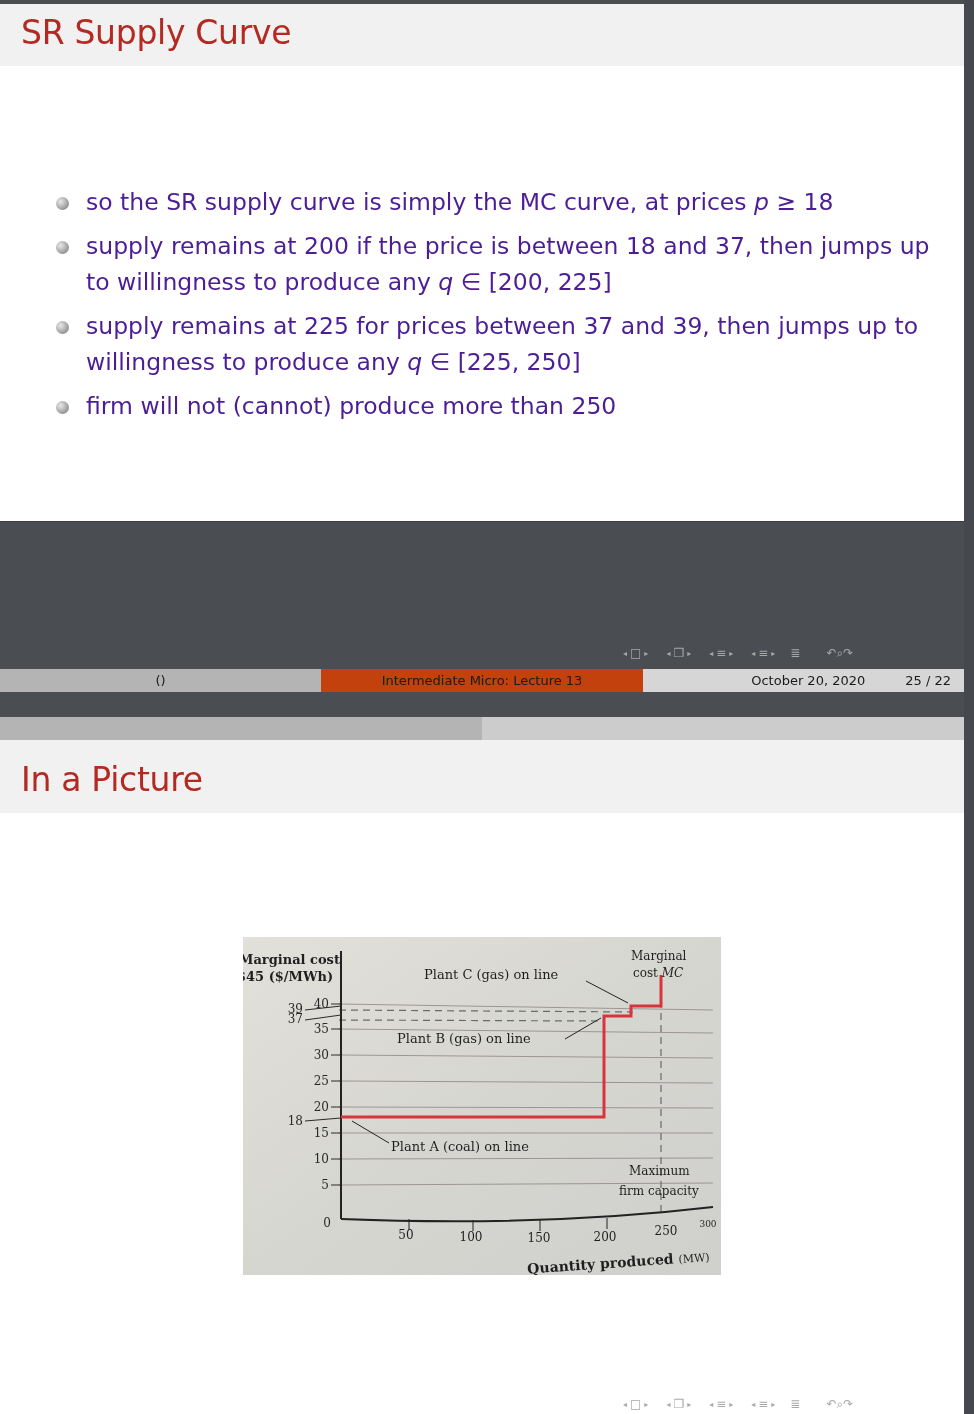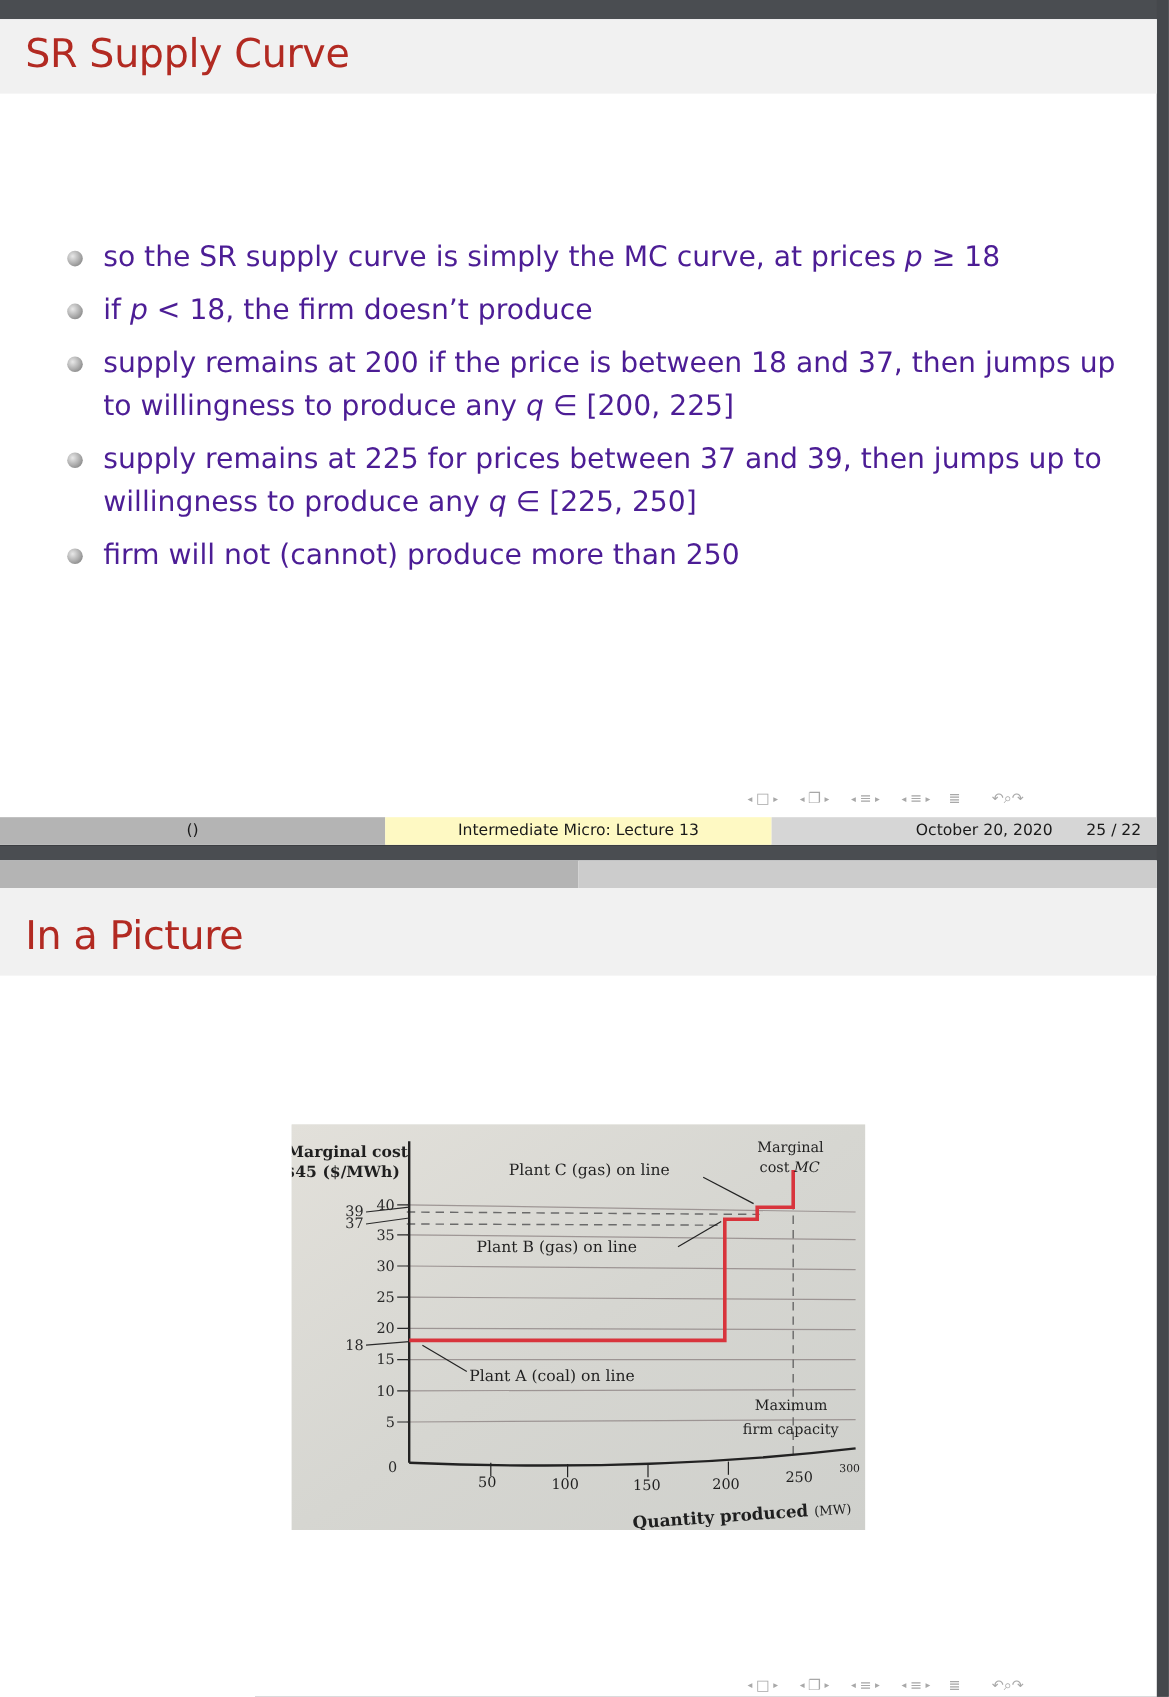--- a/index.html
+++ b/index.html
@@ -9,21 +9,21 @@
       font-family: "DejaVu Sans", sans-serif;
       position: relative;
     }
     .gutter {
       position: absolute; right: 0; top: 0; width: 10px; height: 1414px;
       background: #45484c;
     }
     .slide {
       position: absolute; left: 0; width: 964px; background: #ffffff;
     }
-    #slide1 { top: 16px; height: 688px; box-shadow: 0 1px 0 #3c3e42; }
+    #slide1 { top: 4px; height: 517px; box-shadow: 0 1px 0 #3c3e42; }
     #slide2 { top: 717px; height: 879px; }
 
     .frametitle {
       position: absolute; left: 0; width: 964px;
       background: #f1f1f1;
     }
     #slide1 .frametitle { top: 0; height: 62px; }
     #slide2 .frametitle { top: 23px; height: 73px; }
     .frametitle-text {
       position: absolute; left: 21px;
@@ -57,47 +57,43 @@
     .navsyms span { display: inline-block; text-align: center; }
     .navgroup { display: flex; align-items: center; margin-right: 12px; }
     .navgroup .arr { font-size: 8px; padding: 0 3px; }
     .navgroup .ico { font-size: 12px; }
 
     .footline {
       position: absolute; left: 0; top: 665px; width: 964px; height: 23px; display: flex;
       font-size: 13px; color: #1a1a1a;
     }
     .footline .f1 { width: 321px; background: #b4b4b4; text-align: center; line-height: 23px; }
-    .footline .f2 { width: 322px; background: #fef9c3; text-align: center; line-height: 23px; }
+    .footline .f2 { width: 322px; background: #c2410c; text-align: center; line-height: 23px; }
     .footline .f3 { flex: 1; background: #d6d6d6; display: flex; justify-content: flex-end; line-height: 23px; padding-right: 13px; }
-    .footline .f3 .date { margin-right: 28px; }
+    .footline .f3 .date { margin-right: 40px; }
 
     .figure {
       position: absolute; left: 243px; top: 220px; width: 478px; height: 338px;
       background: #dcdcd6; overflow: hidden;
     }
   </style>
 </head>
 <body>
 
 <div class="gutter"></div>
 
 <div class="slide" id="slide1">
   <div class="frametitle">
     <div class="frametitle-text">SR Supply Curve</div>
   </div>
 
   <ul class="bullets">
     <li>
       <span class="ball"></span>
       <span>so the SR supply curve is simply the MC curve, at prices </span><span class="math">p</span><span> ≥ 18</span>
-    </li>
-    <li>
-      <span class="ball"></span>
-      <span>if </span><span class="math">p</span><span> &lt; 18, the firm doesn’t produce</span>
     </li>
     <li>
       <span class="ball"></span>
       <span>supply remains at 200 if the price is between 18 and 37, then jumps up to willingness to produce any </span><span class="math">q</span><span> ∈ [200, 225]</span>
     </li>
     <li>
       <span class="ball"></span>
       <span>supply remains at 225 for prices between 37 and 39, then jumps up to willingness to produce any </span><span class="math">q</span><span> ∈ [225, 250]</span>
     </li>
     <li>

